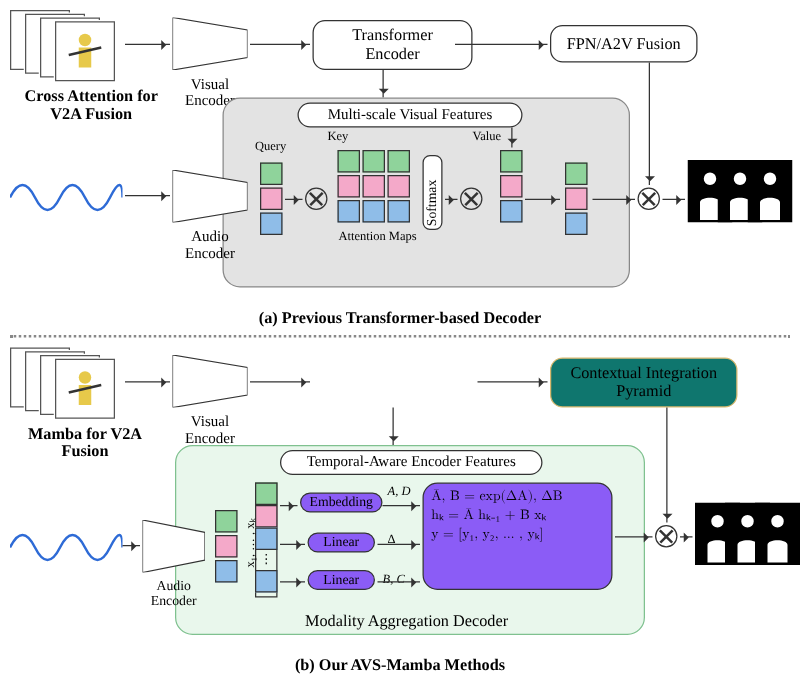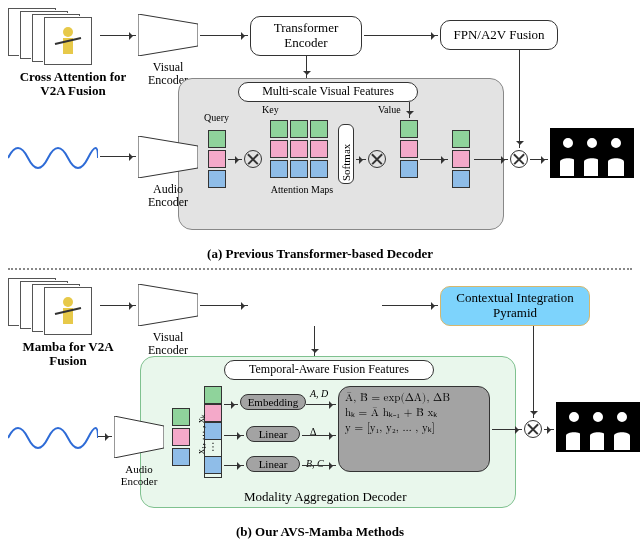--- a/index.html
+++ b/index.html
@@ -84,21 +84,21 @@
     border-radius:14px;
     background: rgba(200,200,200,0.08);
   }
   .mini-box {
     position:absolute;
     border:1px solid #333;
     border-radius:8px;
     font-size:11px;
     text-align:center;
     padding:1px 3px;
-    background:#a3a3a3;
+    background:#8b5cf6;
     box-sizing:border-box;
   }
   .otimes {
     position:absolute; width:18px; height:18px;
     border:1.5px solid #333; border-radius:50%;
     box-sizing:border-box;
   }
   .otimes::before, .otimes::after{
     content:""; position:absolute; left:50%; top:50%;
     width:14px; height:1.5px; background:#333;
@@ -135,21 +135,21 @@
     padding:2px 1px; background:#fff;
   }
   .vert-label {
     position:absolute;
     writing-mode: vertical-rl;
     transform: rotate(180deg);
     font-size:10px;
     text-align:center;
   }
   .tint-blue { background:#e8f2fb; border-color:#6da3d6; }
-  .tint-yellow { background:#7dd3fc; border-color:#d6b76d; }
+  .tint-yellow { background:#0f766e; border-color:#d6b76d; }
   .tint-green { background:#e9f7ec; border-color:#7fc18f; border-radius:14px; }
   .round { border-radius:10px; }
   .eq {
     position:absolute;
     font-family: "Latin Modern Math","Cambria Math",serif;
     font-size:11px; line-height:1.35;
     padding:4px 6px;
   }
   .small { font-size:10px; }
 </style>
@@ -174,21 +174,21 @@
 
   <div class="trap" style="left:130px;top:6px">
     <svg width="60" height="42">
         <polygon points="0,0 60,10 60,32 0,42" fill="#fff" stroke="#333"></polygon>
       </svg>
     <div class="trap-label">Visual<br>Encoder</div>
   </div>
   <div class="arrow" style="left:92px;top:27px;width:36px"></div>
   <div class="arrow" style="left:192px;top:27px;width:48px"></div>
 
-  <div class="box round" style="left:242px;top:8px;width:112px;height:40px">Transformer<br>Encoder</div>
+  <div class="box round" style="left:242px;top:8px;width:128px;height:40px">Transformer<br>Encoder</div>
   <div class="arrow" style="left:356px;top:27px;width:74px"></div>
 
   <div class="box round" style="left:432px;top:12px;width:118px;height:30px">FPN/A2V Fusion</div>
 
   <div class="arrow-v" style="left:298px;top:48px;height:22px"></div>
 
   <div class="big-box" style="left:170px;top:70px;width:324px;height:150px;background:#e3e3e3"></div>
 
   <div class="box round" style="left:230px;top:74px;width:180px;height:20px;font-size:12px">Multi-scale Visual Features</div>
   <div class="label small" style="left:254px;top:96px">Key</div>
@@ -298,21 +298,21 @@
   <div class="arrow" style="left:192px;top:27px;width:48px"></div>
 
   <div class="arrow" style="left:374px;top:27px;width:56px"></div>
 
   <div class="box round tint-yellow" style="left:432px;top:8px;width:150px;height:40px">Contextual Integration<br>Pyramid</div>
 
   <div class="arrow-v" style="left:306px;top:48px;height:30px"></div>
 
   <div class="big-box tint-green" style="left:132px;top:78px;width:374px;height:150px"></div>
 
-  <div class="box round" style="left:216px;top:82px;width:210px;height:20px;font-size:12px">Temporal-Aware Fusion Features</div>
+  <div class="box round" style="left:216px;top:82px;width:210px;height:20px;font-size:12px">Temporal-Aware Encoder Features</div>
 
   <div class="wave" style="left:0;top:140px">
     <svg viewBox="0 0 90 40">
         <path d="M0 20 Q10 0 20 20 T40 20 T60 20 T80 20 T90 20" fill="none" stroke="#2e6bd6" stroke-width="2"></path>
       </svg>
   </div>
   <div class="arrow" style="left:90px;top:158px;width:14px"></div>
   <div class="trap" style="left:106px;top:138px;width:50px;height:42px">
     <svg width="50" height="42">
         <polygon points="0,0 50,10 50,32 0,42" fill="#fff" stroke="#333"></polygon>

